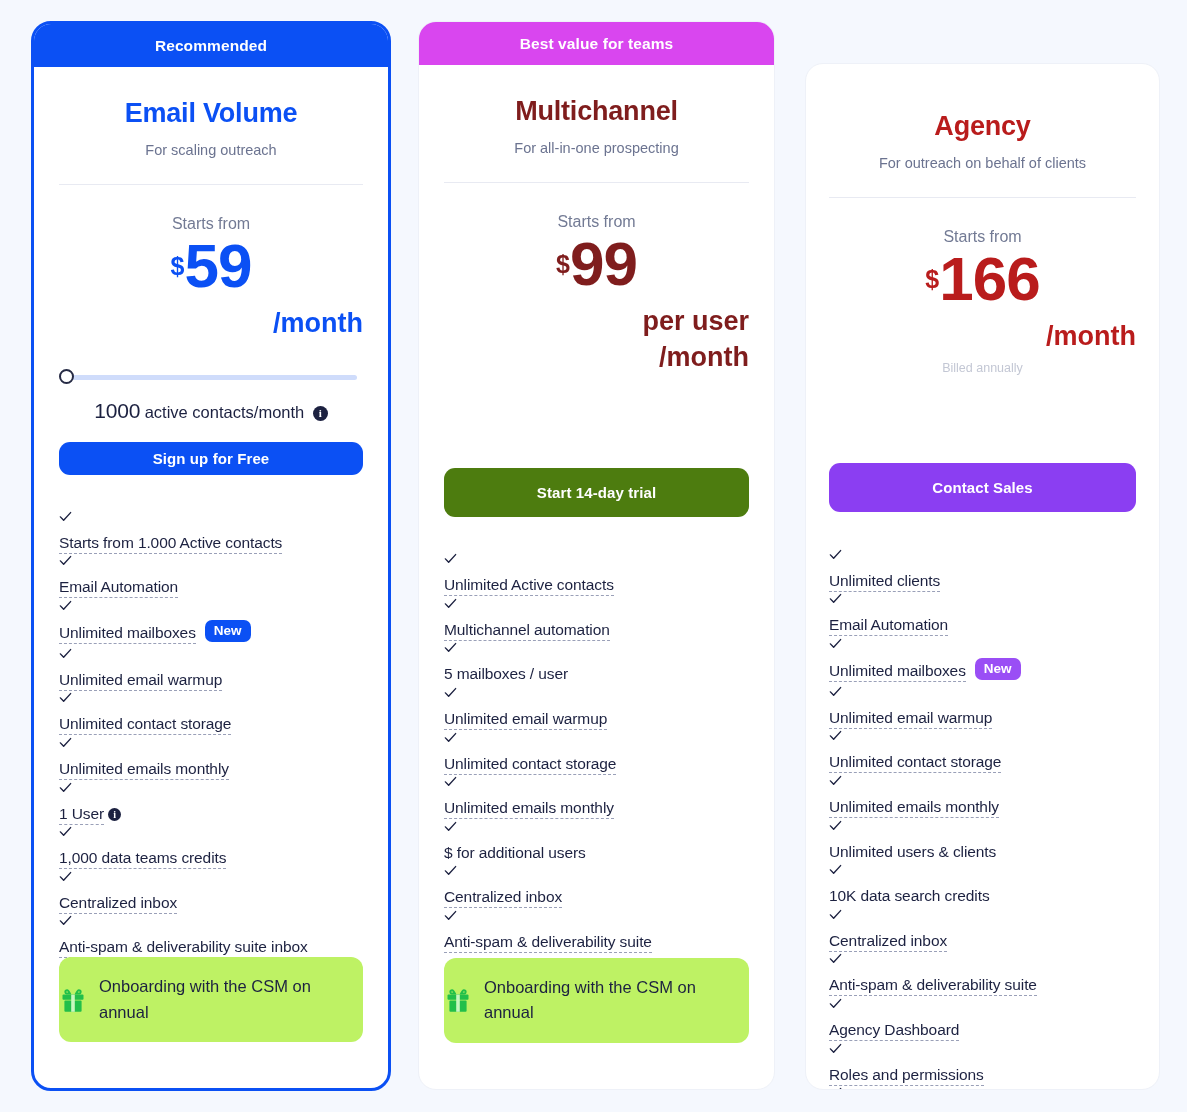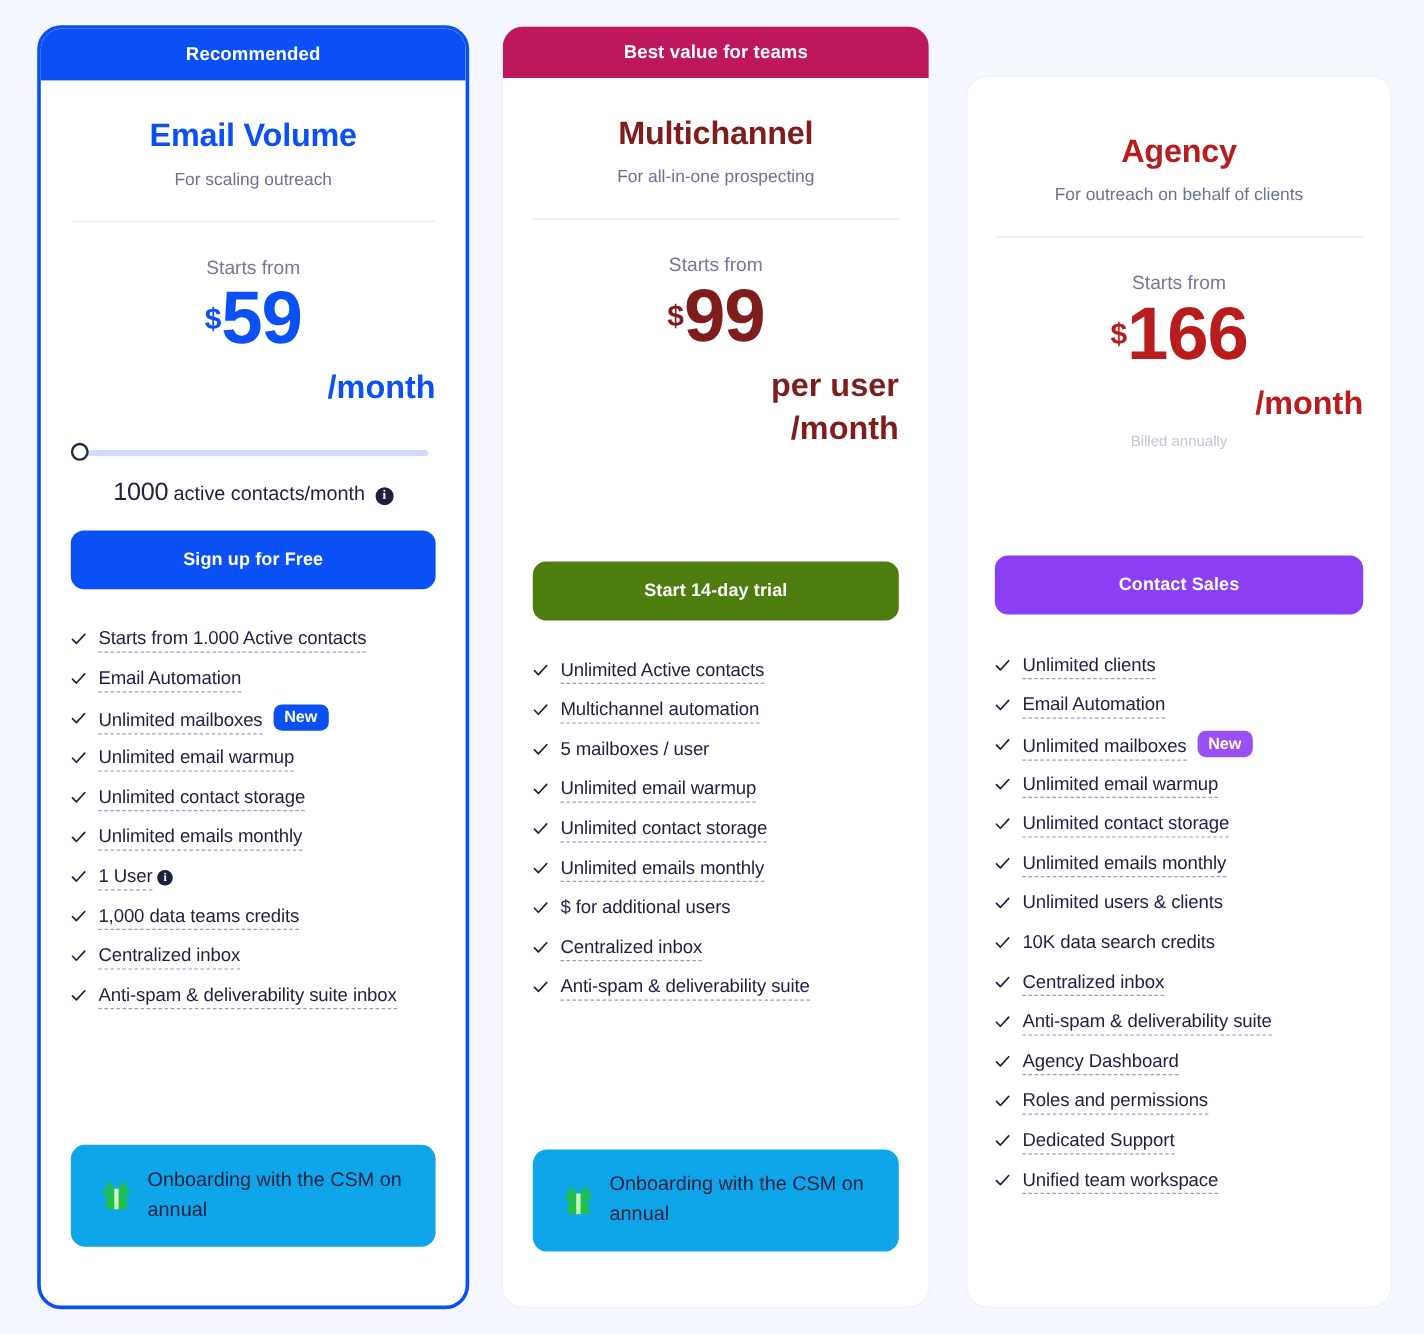--- a/index.html
+++ b/index.html
@@ -46,21 +46,21 @@
     display: flex;
     align-items: center;
     justify-content: center;
     color: #ffffff;
     font-size: 15.5px;
     font-weight: 700;
     letter-spacing: 0.1px;
     flex: 0 0 auto;
   }
   .ribbon--blue { background: #0b50f4; }
-  .ribbon--pink { background: #be185d; }
+  .ribbon--pink { background: #d946ef; }
 
   
   .body {
     flex: 1 1 auto;
     position: relative;
     padding: 0 25px;
     display: flex;
     flex-direction: column;
   }
   .card--purple .body { padding: 0 23px; }
@@ -189,31 +189,32 @@
     width: 100%;
     border: none;
     border-radius: 11px;
     color: #ffffff;
     font-size: 15px;
     font-weight: 700;
     font-family: "Liberation Sans", sans-serif;
     cursor: pointer;
     letter-spacing: 0.1px;
   }
-  .cta--blue   { background: #0b50f4; height: 49px; margin-top: 19px; }
+  .cta--blue   { background: #0b50f4; height: 33px; margin-top: 19px; }
   .cta--pink   { background: #4d7c0f; height: 49px; border-radius: 11px; }
   .cta--purple { background: #8b3ef2; height: 49px; }
 
   
   .features { list-style: none; }
   .feat {
     display: flex;
     align-items: flex-start;
     gap: 10px;
     min-height: 33px;
+    flex-direction: column;
   }
   .check {
     flex: 0 0 auto;
     width: 13px; height: 16px;
     position: relative;
     top: 2px;
   }
   .check svg { display: block; }
   .feat-text {
     font-size: 15.5px;
@@ -234,26 +235,26 @@
     padding: 3px 9px 4px;
     margin-left: 9px;
     position: relative;
     top: -3px;
   }
   .badge--blue   { background: #0b50f4; }
   .badge--purple { background: #9a4ef5; }
 
   
   .gift {
-    background: #0ea5e9;
+    background: #bef264;
     border-radius: 12px;
     display: flex;
     align-items: center;
     gap: 14px;
-    padding: 17px 26px;
+    padding: 17px 2px;
   }
   .gift-icon { flex: 0 0 auto; width: 24px; height: 26px; }
   .gift-text {
     font-size: 16.5px;
     color: #1c2140;
     line-height: 1.55;
   }
 </style>
 </head>
 <body>

